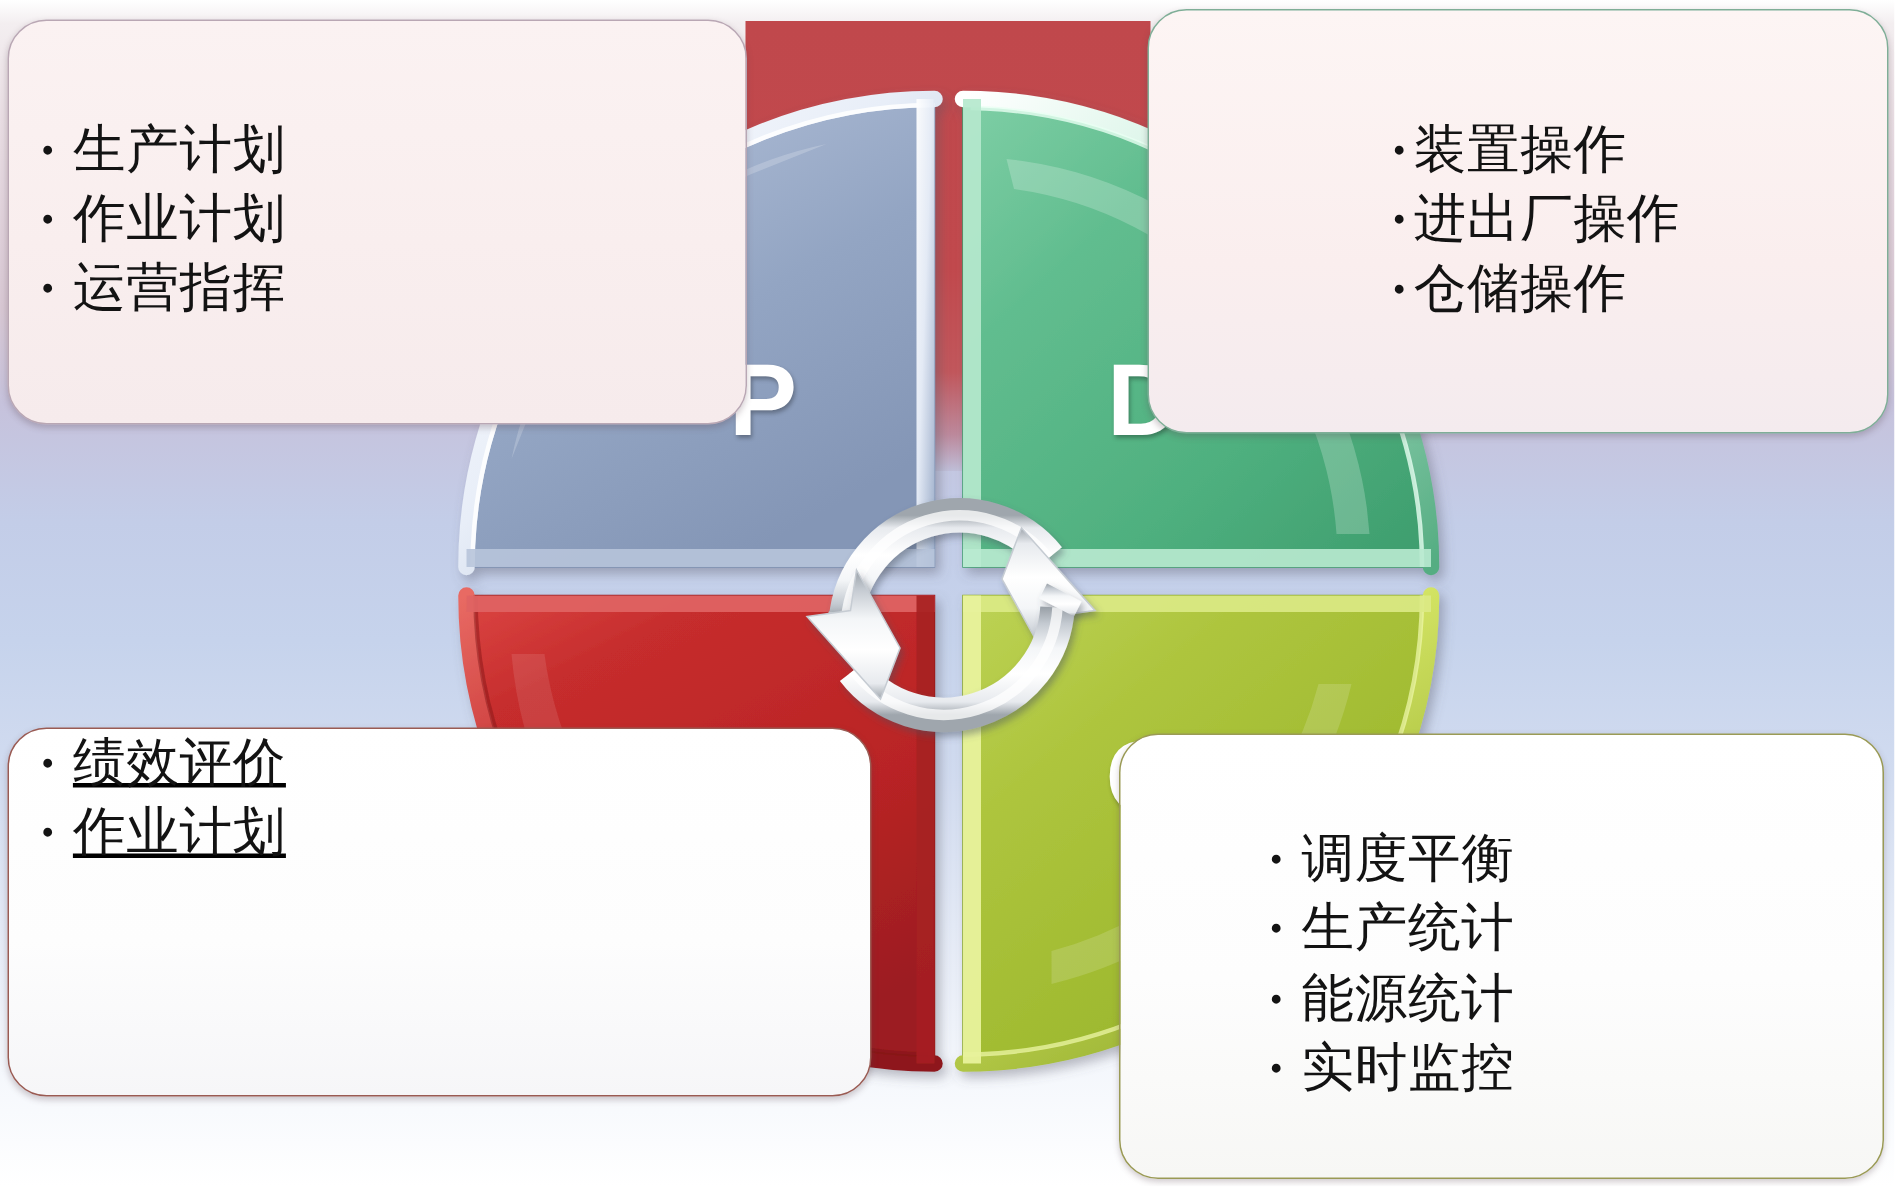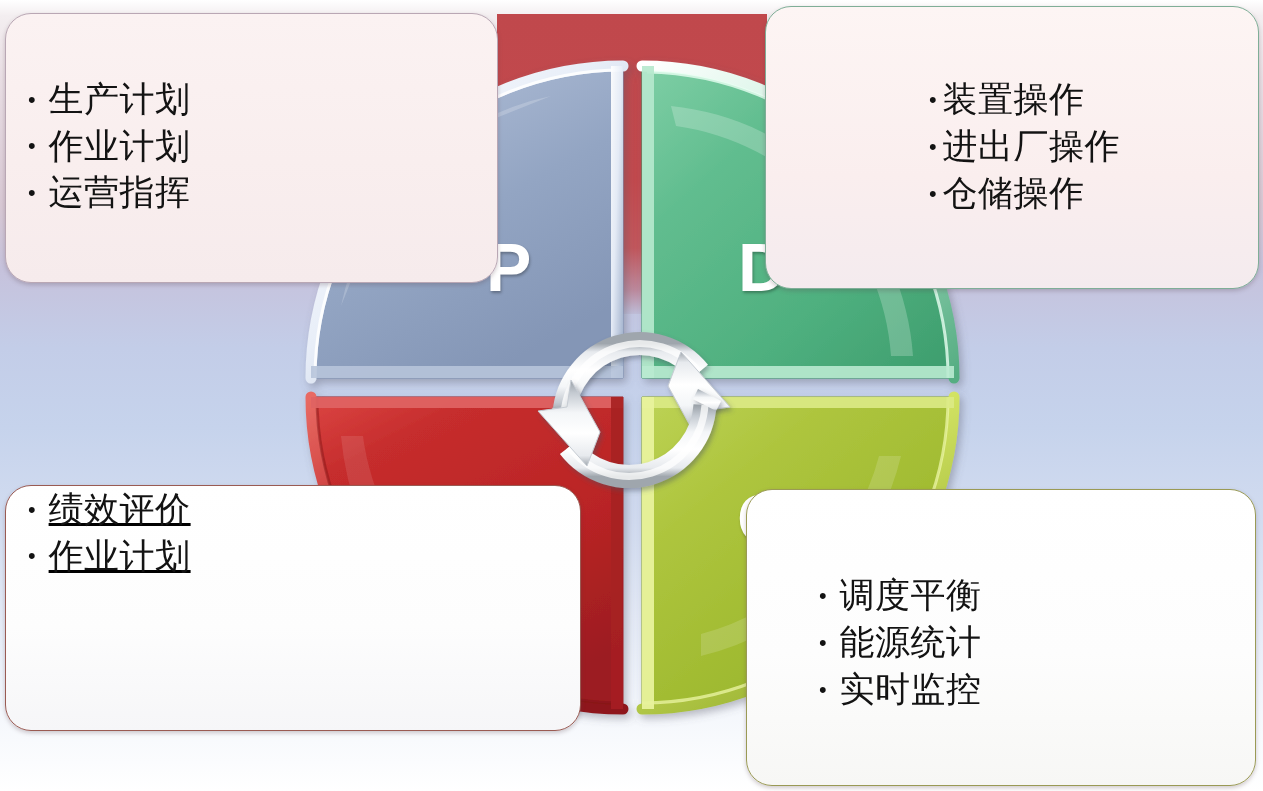--- a/index.html
+++ b/index.html
@@ -91,21 +91,21 @@
     text-decoration:underline;
   }
   #box-act ul{margin-bottom:20px;}
   #box-act li .bul{font-size:.62em;vertical-align:.2em;}
 
   
   #box-check{
     left:746px;top:489px;width:510px;height:297px;
     background:linear-gradient(to bottom,#ffffff 0%,#fdfdfd 55%,#f7f7f5 100%);
     border:1.4px solid #9a9a55;
-    padding:0 0 0 72px;
+    padding:0 0 0 100px;
   }
   #box-check ul{margin-top:10px;}
   #box-check li .bul{font-size:.62em;vertical-align:.2em;}
 
   
   #disc{
     position:absolute;
     left:301px;top:56px;width:663px;height:663px;
     z-index:4;
   }
@@ -294,18 +294,19 @@
   <div class="callout" id="box-act">
     <ul>
         <li><span class="bul">•</span><span>绩效评价</span></li>
         <li><span class="bul">•</span><span>作业计划</span></li>
       </ul>
   </div>
 
   <div class="callout" id="box-check">
     <ul>
         <li><span class="bul">•</span><span>调度平衡</span></li>
+        <li><span class="bul">•</span><span>生产统计</span></li>
         <li><span class="bul">•</span><span>能源统计</span></li>
         <li><span class="bul">•</span><span>实时监控</span></li>
       </ul>
   </div>
 
 </div>
 
 </body></html>

